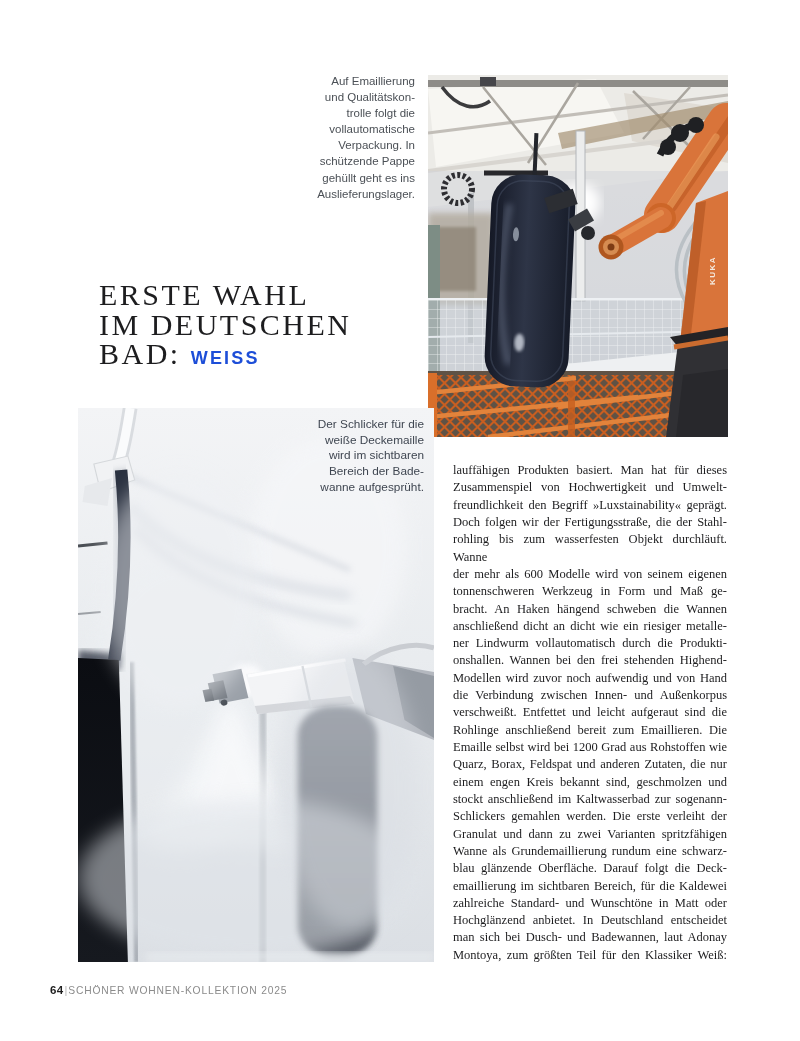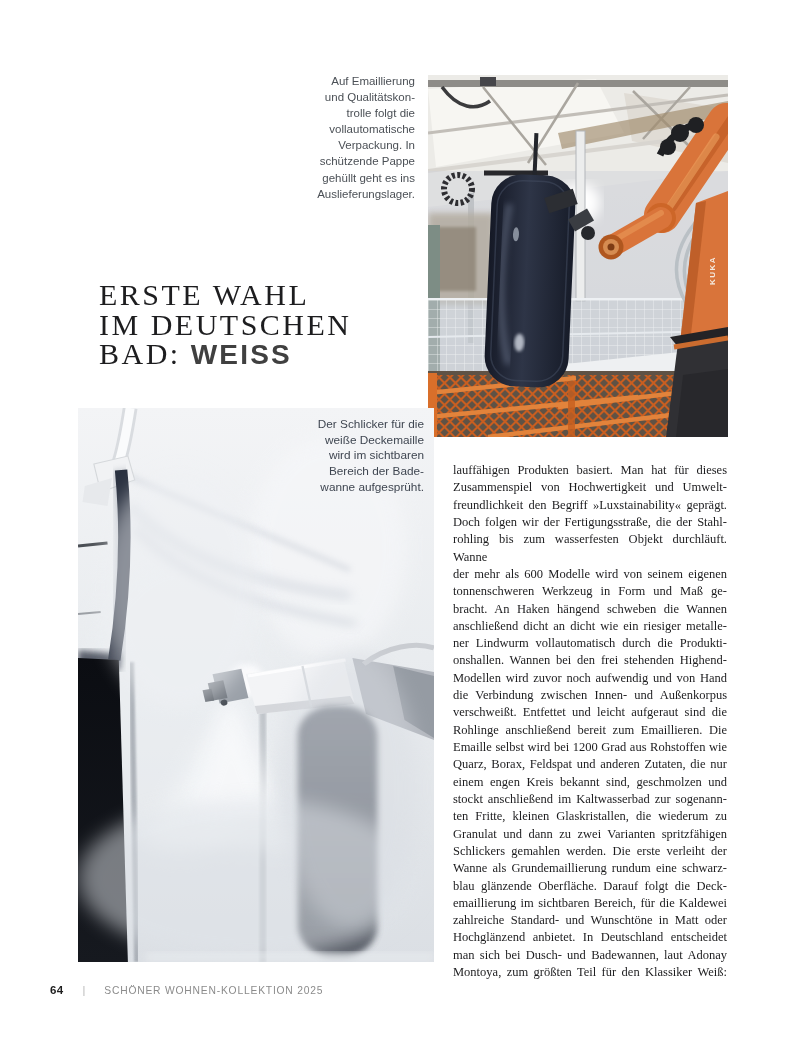--- a/index.html
+++ b/index.html
@@ -18,33 +18,33 @@
     font-size:11.8px;line-height:15.7px;color:#3f4651;text-align:right;
   }
   .headline{
     position:absolute;left:83px;top:264px;
     font-family:"Liberation Serif","DejaVu Serif",serif;font-weight:400;
     font-size:30px;line-height:29.5px;letter-spacing:2.5px;color:#1d1d1f;
     white-space:nowrap;
   }
   .headline .hl-bold{
     font-family:"Liberation Sans","DejaVu Sans",sans-serif;
-    font-weight:700;font-size:28px;letter-spacing:2.2px;color:#404040;
+    font-weight:700;font-size:18px;letter-spacing:2.2px;color:#1d4ed8;
   }
   #photo-robot{position:absolute;left:428px;top:75px;width:300px;height:362px;overflow:hidden;}
   #photo-spray{position:absolute;left:78px;top:408px;width:356px;height:554px;overflow:hidden;}
   #photo-robot svg,#photo-spray svg{display:block;width:100%;height:100%;}
   .article{
     position:absolute;left:428px;top:462px;width:299px;
     font-family:"Liberation Serif","DejaVu Serif",serif;
     font-size:12.5px;line-height:17.32px;color:#1c1c1e;
   }
   .a-line{text-align:justify;text-align-last:justify;white-space:normal;margin-left:25px;}
   .footer{
-    position:absolute;left:50px;top:984px;display:flex;align-items:baseline;gap:19px;
+    position:absolute;left:50px;top:984px;display:flex;align-items:baseline;gap:1px;
   }
   .page-num{font-weight:700;font-size:11.5px;color:#1e1e1e;letter-spacing:.3px;}
   .footer-divider{color:#b8b8b8;font-size:11px;}
   .mag-name{font-size:10.3px;letter-spacing:.8px;color:#8b8b8b;}
 </style>
 </head>
 <body>
 
 <div id="photo-robot" role="img" aria-label="Orange Industrieroboter führt eine dunkle emaillierte Stahlwanne durch die Produktionshalle">
   <svg viewBox="0 0 300 362" preserveAspectRatio="none">
@@ -274,23 +274,22 @@
     <div class="a-line">ner Lindwurm vollautomatisch durch die Produkti-</div>
     <div class="a-line">onshallen. Wannen bei den frei stehenden Highend-</div>
     <div class="a-line">Modellen wird zuvor noch aufwendig und von Hand</div>
     <div class="a-line">die Verbindung zwischen Innen- und Außenkorpus</div>
     <div class="a-line">verschweißt. Entfettet und leicht aufgeraut sind die</div>
     <div class="a-line">Rohlinge anschließend bereit zum Emaillieren. Die</div>
     <div class="a-line">Emaille selbst wird bei 1200 Grad aus Rohstoffen wie</div>
     <div class="a-line">Quarz, Borax, Feldspat und anderen Zutaten, die nur</div>
     <div class="a-line">einem engen Kreis bekannt sind, geschmolzen und</div>
     <div class="a-line">stockt anschließend im Kaltwasserbad zur sogenann-</div>
-    <div class="a-line">ten Fritte, kleinen Glaskristallen, die wiederum zu</div>
+    <div class="a-line">Schlickers gemahlen werden. Die erste verleiht der</div>
     <div class="a-line">Granulat und dann zu zwei Varianten spritzfähigen</div>
-    <div class="a-line">Schlickers gemahlen werden. Die erste verleiht der</div>
     <div class="a-line">Wanne als Grundemaillierung rundum eine schwarz-</div>
     <div class="a-line">blau glänzende Oberfläche. Darauf folgt die Deck-</div>
     <div class="a-line">emaillierung im sichtbaren Bereich, für die Kaldewei</div>
     <div class="a-line">zahlreiche Standard- und Wunschtöne in Matt oder</div>
     <div class="a-line">Hochglänzend anbietet. In Deutschland entscheidet</div>
     <div class="a-line">man sich bei Dusch- und Badewannen, laut Adonay</div>
     <div class="a-line">Montoya, zum größten Teil für den Klassiker Weiß:</div>
   </div>
 
 <div class="footer">

